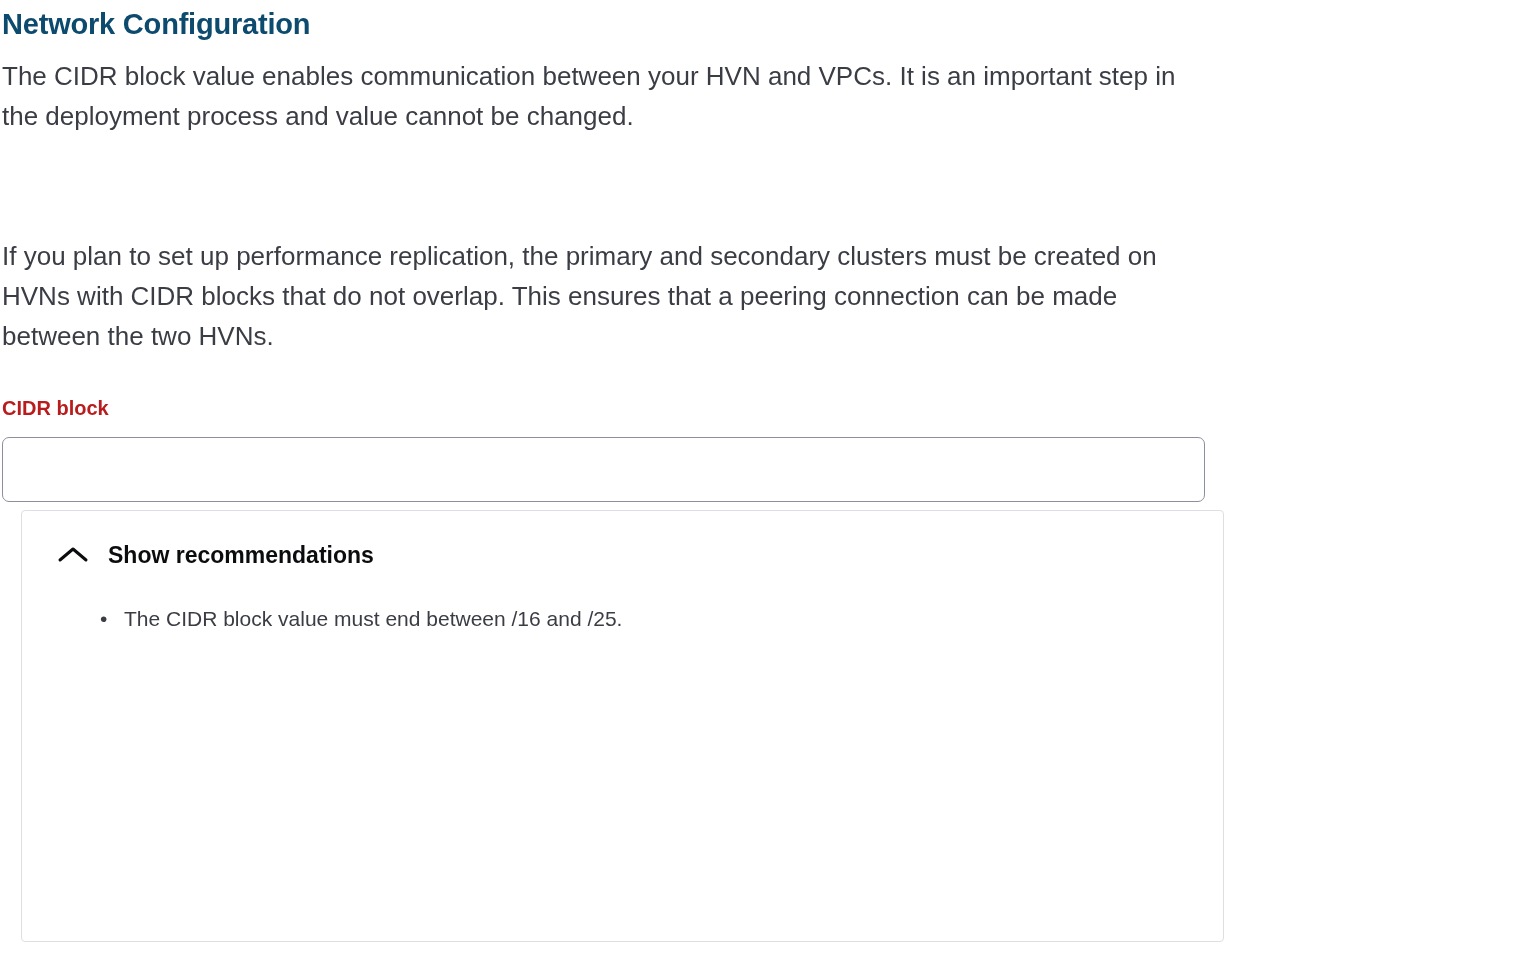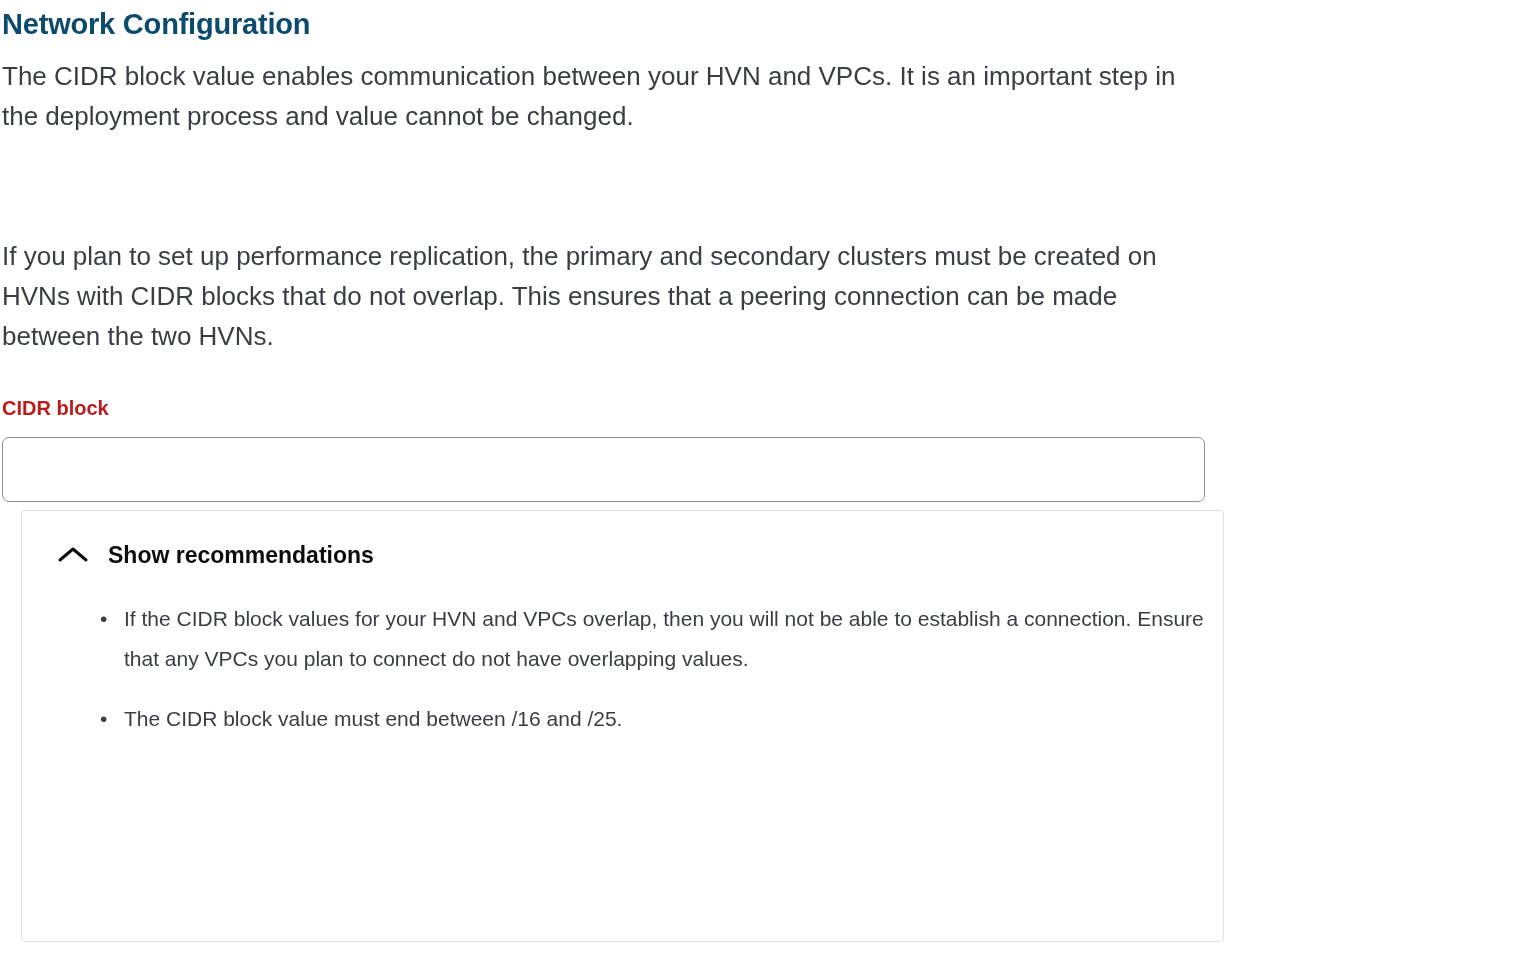--- a/index.html
+++ b/index.html
@@ -157,20 +157,19 @@
       <div class="rec-header">
         <span class="chevron-icon">
           <svg width="34" height="24" viewBox="0 0 34 24" fill="none" xmlns="http://www.w3.org/2000/svg">
             <path d="M4 17 L17 6 L30 17" stroke="#0b0c0e" stroke-width="3" stroke-linecap="round" stroke-linejoin="round" fill="none"></path>
           </svg>
         </span>
         <span class="rec-header-label">Show recommendations</span>
       </div>
 
       <ul class="rec-list">
-        <li>If the CIDR block values for your HVN and VPCs overlap, then you will not be able to establish a connection. Ensure that any VPCs you plan to connect do not have overlapping values.</li>
         <li>The CIDR block value must end between /16 and /25.</li>
       </ul>
 
     </div>
 
   </div>
 </div>
 
 </body></html>

